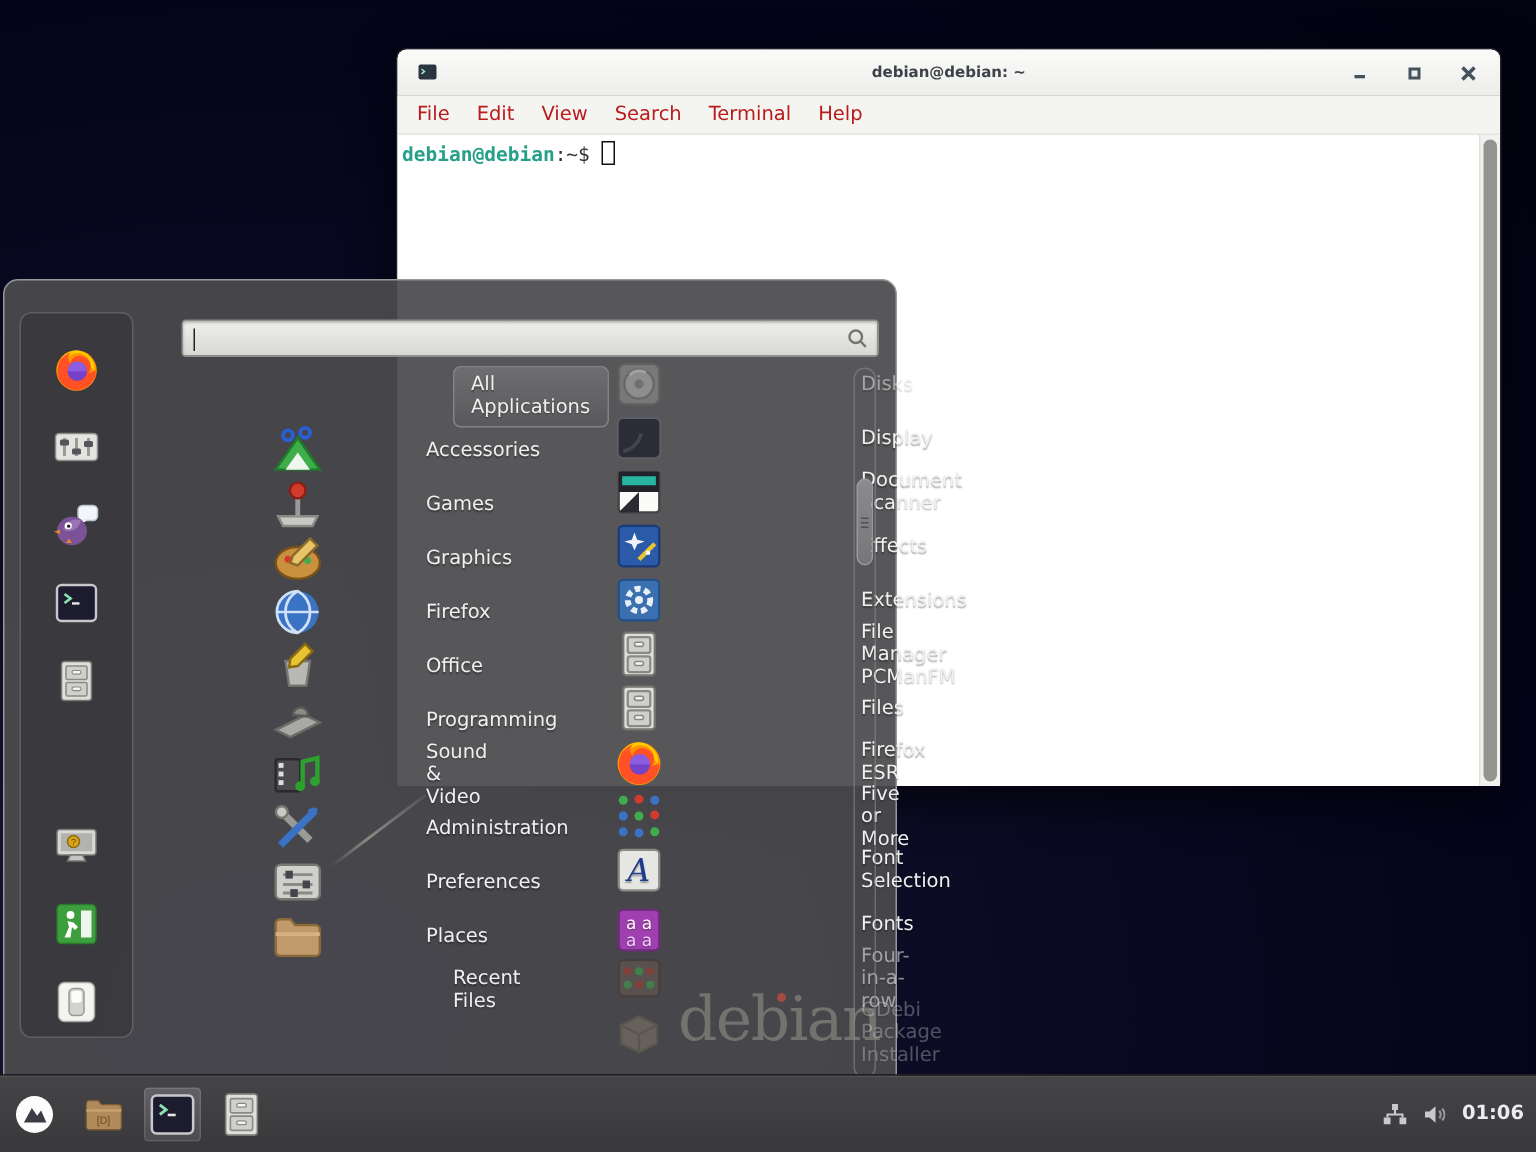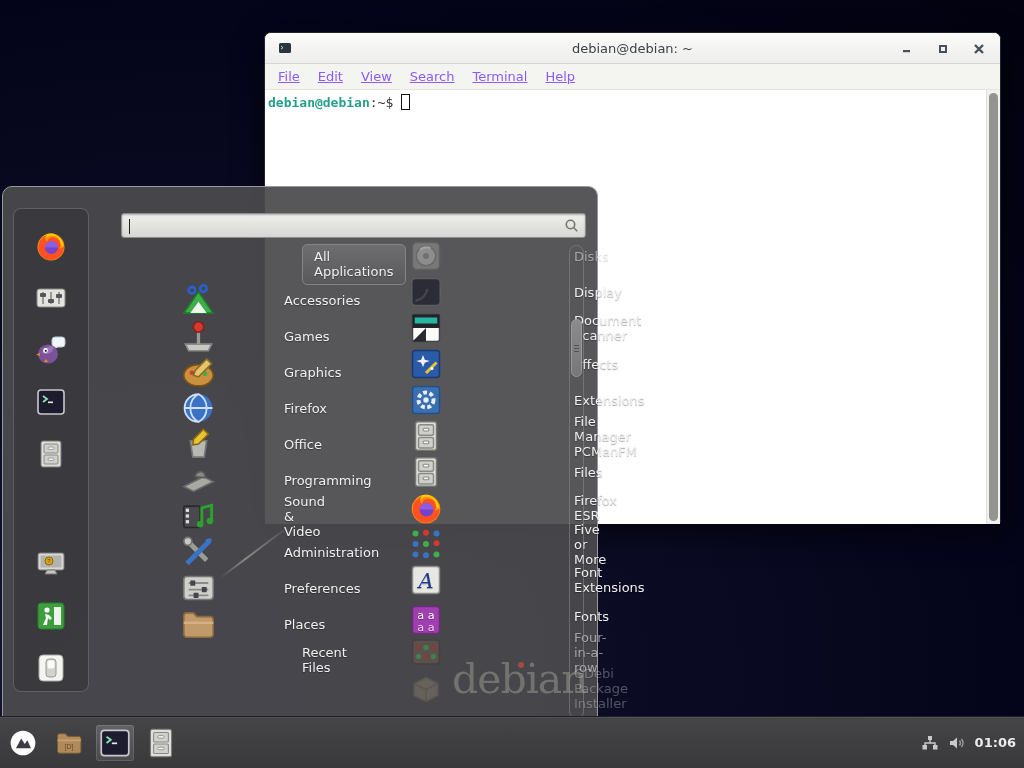--- a/index.html
+++ b/index.html
@@ -10,25 +10,25 @@
     background:radial-gradient(ellipse at 18% 88%, #1a1a3c 0%, #0b0b24 38%, #04041a 70%, #020210 100%); }
 
   
   .terminal-window { position:absolute; left:264px; top:32px; width:737px; height:491px;
     border:1px solid #23232e; border-radius:7px 7px 2px 2px;
     box-shadow:0 10px 30px rgba(0,0,0,.65); z-index:1; background:#fff; }
   .titlebar { position:relative; height:31px; background:linear-gradient(#fbfbfa,#ededeb);
     border-bottom:1px solid #d6d6d2; border-radius:6px 6px 0 0;
     display:flex; align-items:center; }
   .titlebar .win-icon { position:absolute; left:13px; top:8px; width:14px; height:14px; }
-  .titlebar .title { flex:1; text-align:center; font-weight:normal; color:#3c4248; font-size:13px; }
+  .titlebar .title { flex:1; text-align:center; font-weight:bold; color:#3c4248; font-size:10px; }
   .controls { position:absolute; right:14px; top:0; height:31px; display:flex; align-items:center; gap:22px; }
   .controls button { background:none; border:none; width:14px; height:14px; padding:0; cursor:pointer; color:#45525c; }
   .menubar { height:26px; background:#f4f4f1; display:flex; align-items:center; padding-left:4px; border-bottom:1px solid #e4e4e0;}
-  .menubar span { padding:0 9px; color:#8b5cf6; cursor:default;text-decoration:underline; }
+  .menubar span { padding:0 9px; color:#b91c1c; cursor:default; }
   .term-body { position:relative; height:434px; background:#fff; font-family:"DejaVu Sans Mono","Liberation Mono",monospace; font-size:13px; }
   .prompt-line { padding:4px 2px 0 3px; white-space:pre; }
   .p-user { color:#26a08a; font-weight:bold; }
   .p-rest { color:#2e3436; }
   .term-cursor { display:inline-block; width:9px; height:16px; border:1.5px solid #111; margin-left:8px; vertical-align:-3px; }
   .term-scrollbar { position:absolute; right:0; top:0; bottom:0; width:14px; background:#f1f1ef; border-left:1px solid #e0e0dc; }
   .term-thumb { position:absolute; left:2px; right:2px; top:3px; bottom:3px; background:#93938f; border-radius:6px; }
 
   
   .menu-panel { position:absolute; left:2px; top:186px; width:596px; height:541px;
@@ -497,21 +497,21 @@
     <span class="app-label">Five or More</span>
   </div>
 
   <div class="app-row">
     <span class="app-ic" style="display: inline-flex; width: 100%; height: 100%; align-items: center; justify-content: center;">
             <svg viewBox="0 0 24 24" width="100%" height="100%">
               <rect x="3" y="3" width="18" height="18" rx="2" fill="#e6e6e3" stroke="#8a8a86"></rect>
               <text x="12" y="17" font-size="14" font-style="italic" font-family="DejaVu Serif, serif" text-anchor="middle" fill="#1f3a8a">A</text>
             </svg>
           </span>
-    <span class="app-label">Font Extensions</span>
+    <span class="app-label">Font Selection</span>
   </div>
 
   <div class="app-row">
     <span class="app-ic" style="display: inline-flex; width: 100%; height: 100%; align-items: flex-end; justify-content: center; margin-top: 8px;">
             <svg viewBox="0 0 24 24" width="100%" height="100%">
               <rect x="3" y="3" width="18" height="18" rx="2" fill="#a040b0" stroke="#702a7a"></rect>
               <text x="12" y="11.5" font-size="7.5" text-anchor="middle" fill="#fff">a a</text>
               <text x="12" y="19" font-size="7.5" text-anchor="middle" fill="#f0d0f4">a a</text>
             </svg>
           </span>

